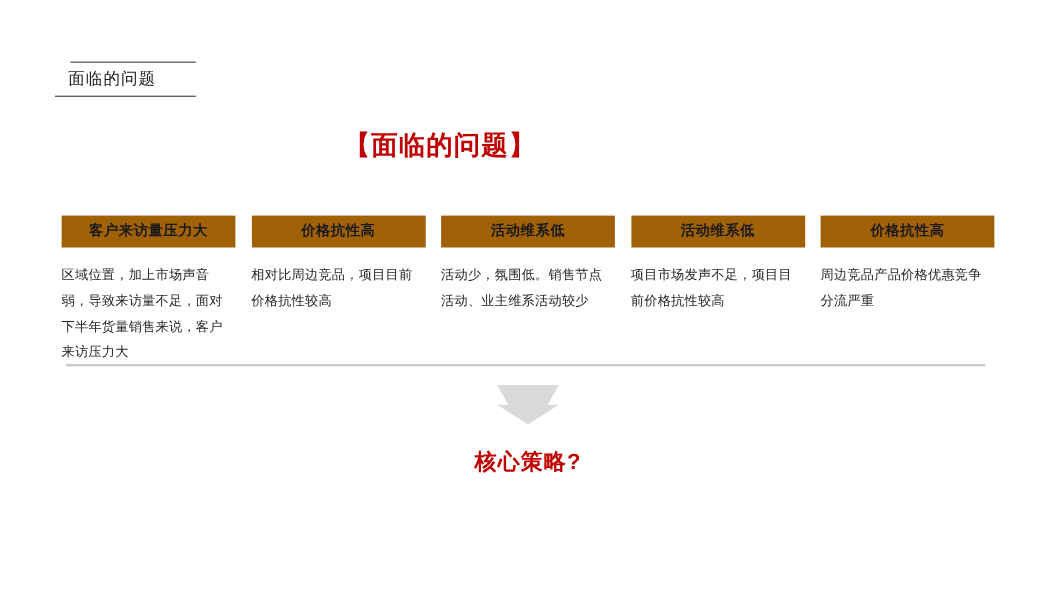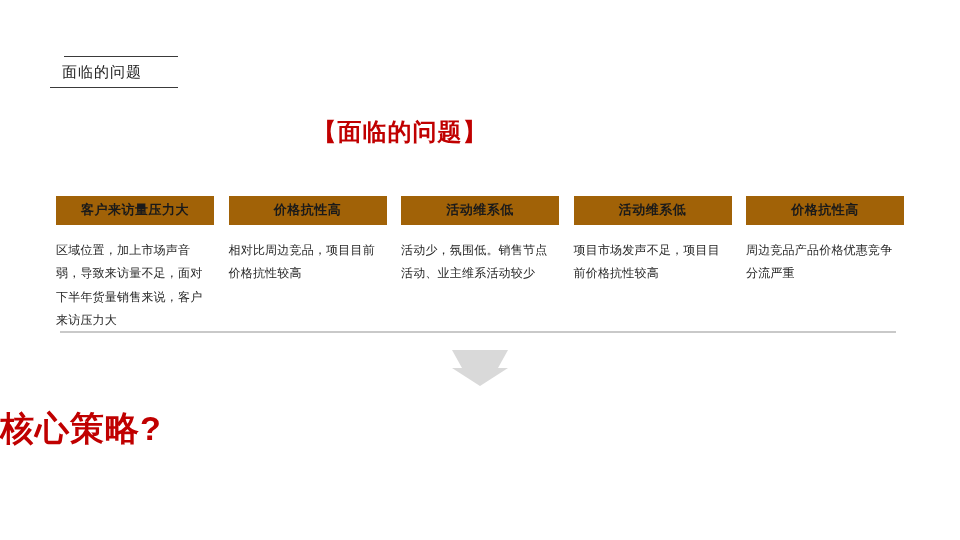--- a/index.html
+++ b/index.html
@@ -107,23 +107,23 @@
     height: 36px;
   }
   .arrow svg { display: block; }
 
   
   .bottom-question {
     position: absolute;
     top: 406px;
     left: 0;
     width: 960px;
-    text-align: left;
+    text-align: center;
     color: #c00000;
-    font-size: 34px;
+    font-size: 20px;
     font-weight: bold;
     letter-spacing: 1px;
   }
 </style>
 </head>
 <body>
 
 <div class="slide">
 
   <div class="section-tag">

